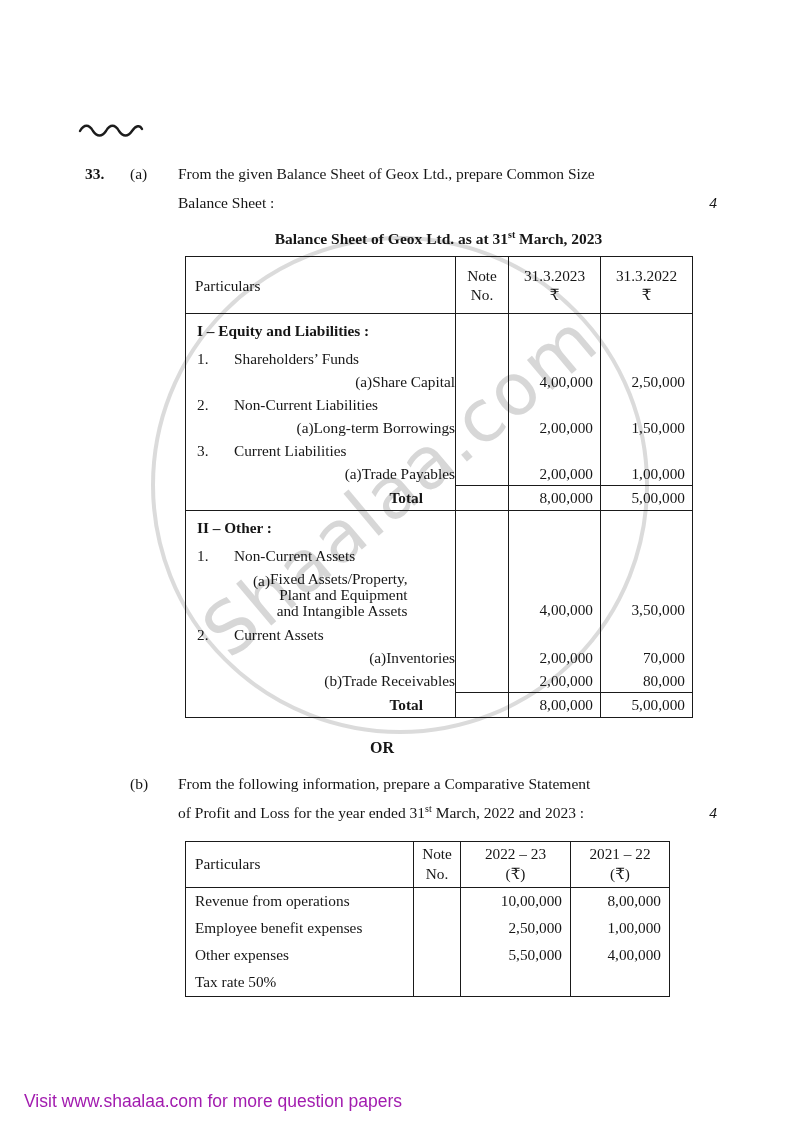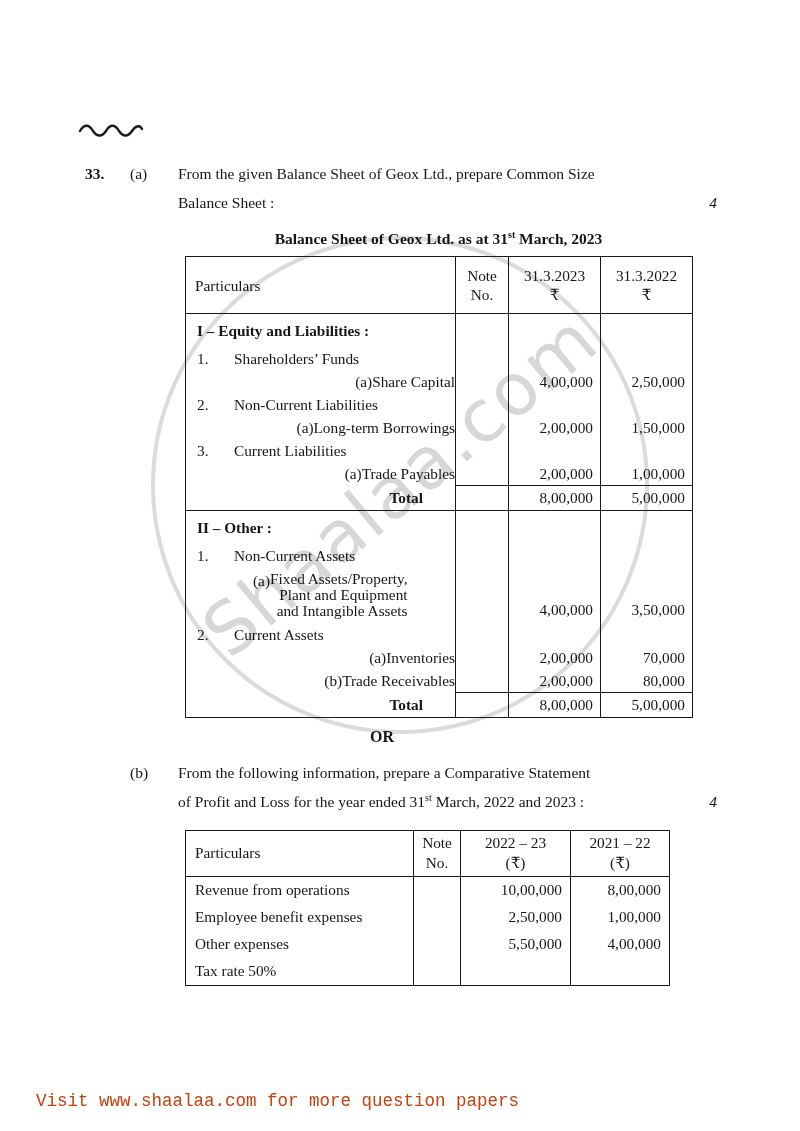--- a/index.html
+++ b/index.html
@@ -50,41 +50,41 @@
   .t1 tr.sec td { height: 33px; font-weight: bold; }
   .t1 tr.cut td.n, .t1 tr.cut td.a { border-bottom: 1.6px solid #1a1a1a; }
   .t1 tr.total td { border-bottom: 1.6px solid #1a1a1a; height: 24px; }
   .t1 tr.total td.p { text-align: right; padding-right: 32px; font-weight: bold; padding-left: 0; }
   .t1 tr.ml td { vertical-align: bottom; }
   .t1 tr.ml td.a { padding-bottom: 4px; }
   .t1 tr.ml td.p { vertical-align: top; padding-top: 4px; padding-bottom: 4px; }
   .mlwrap { display: flex; }
   .mltext { white-space: pre-line; line-height: 16px; }
 
-  .or { margin: 9px 0 0 85px; width: 594px; text-align: center; font-weight: bold; font-size: 16px; }
+  .or { margin: 20px 0 0 85px; width: 594px; text-align: center; font-weight: bold; font-size: 16px; }
   .qb1 { margin-top: 15px; }
 
   .t2 { margin-left: 185px; margin-top: 17px; width: 484px; }
   .t2 col.c-p { width: 228px; } .t2 col.c-n { width: 47px; } .t2 col.c-a1 { width: 110px; } .t2 col.c-a2 { width: 99px; }
   .t2 thead th { border-bottom: 1.6px solid #1a1a1a; height: 45px; text-align: center; line-height: 1.3; }
   .t2 td { height: 27px; }
   .t2 td.p { padding-left: 9px; }
   .t2 td.a { text-align: right; padding-right: 8px; margin-left: 28px; }
 
   .footer { position: absolute; left: 0; right: 0; top: 986px; z-index: 1; font-size: 15px; height: 30px; }
   .f-left { position: absolute; left: 60px; top: 0; }
   .f-center { position: absolute; left: 50%; transform: translateX(-50%); top: 0; text-align: center; }
   .f-center .ptext { font-style: italic; font-weight: bold; font-size: 15px; }
   .f-underline { display: block; width: 192px; border-bottom: 2px solid #2a2a2a; margin: 2px auto 0; height: 0; }
   .f-right { position: absolute; right: 82px; top: 0; font-style: italic; font-weight: 600; }
 
   .caption {
     position: absolute; left: 24px; top: 1091px; z-index: 1;
-    font-family: Liberation Mono, monospace;
-    font-size: 17.5px; color: #c2410c; margin-left: 12px;
+    font-family: Liberation Sans, sans-serif;
+    font-size: 17.5px; color: #a21caf;
   }
 </style>
 </head>
 <body>
 
 <div class="page">
 
   <svg class="squiggle" width="66" height="16" viewBox="0 0 66 16">
     <path d="M2 9 C6 2 11 2 15 9 C19 15 24 15 28 9 C32 2 37 2 41 9 C45 15 50 15 54 9 C58 3 62 3 64 7" stroke="#1c1c1c" stroke-width="2.4" fill="none" stroke-linecap="round"></path>
   </svg>

